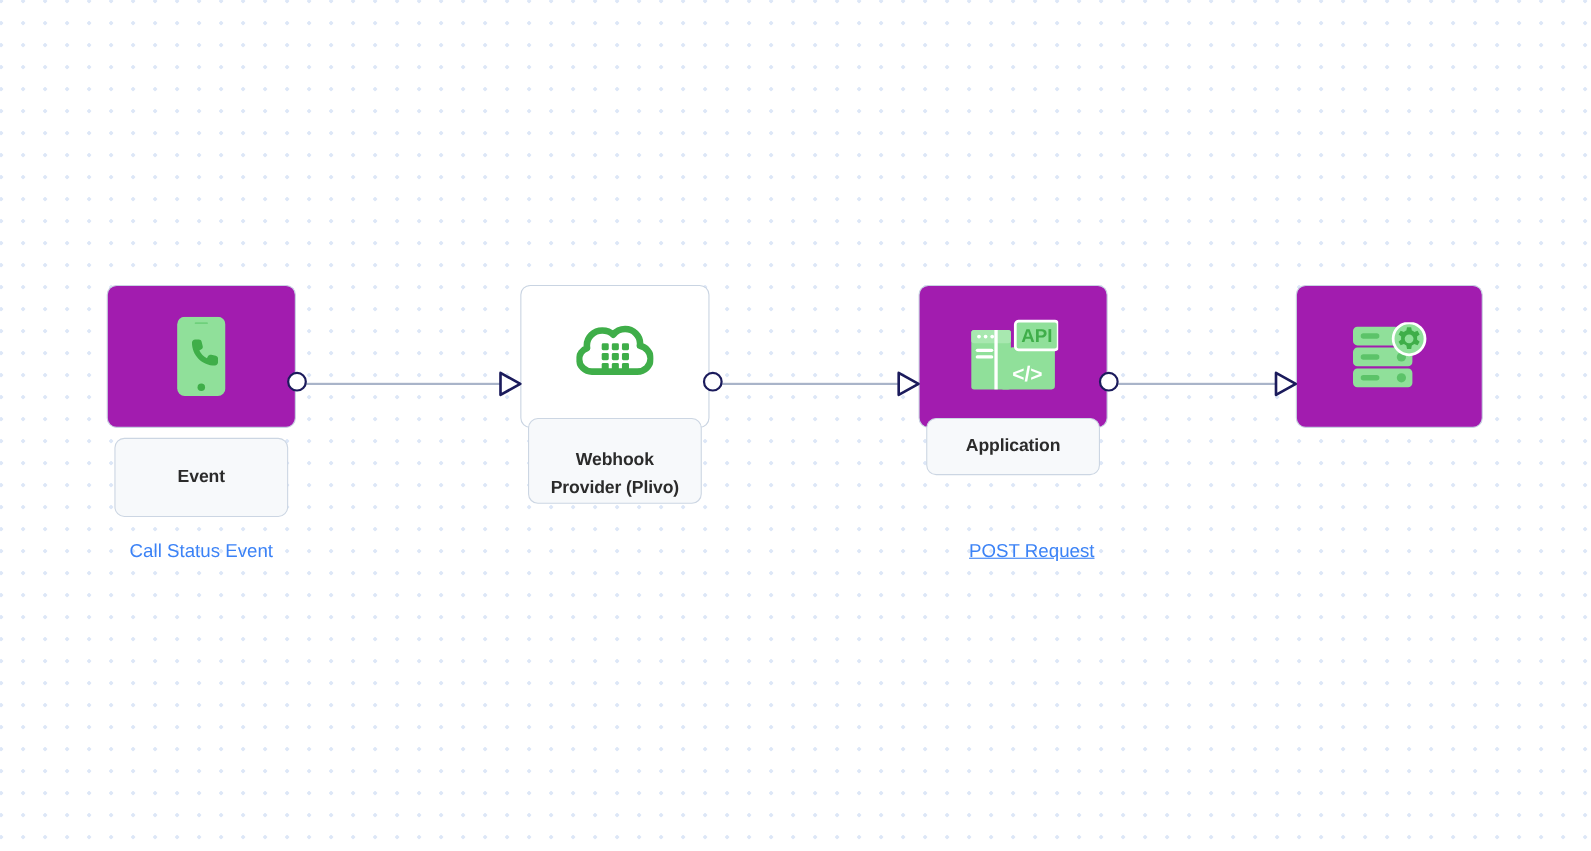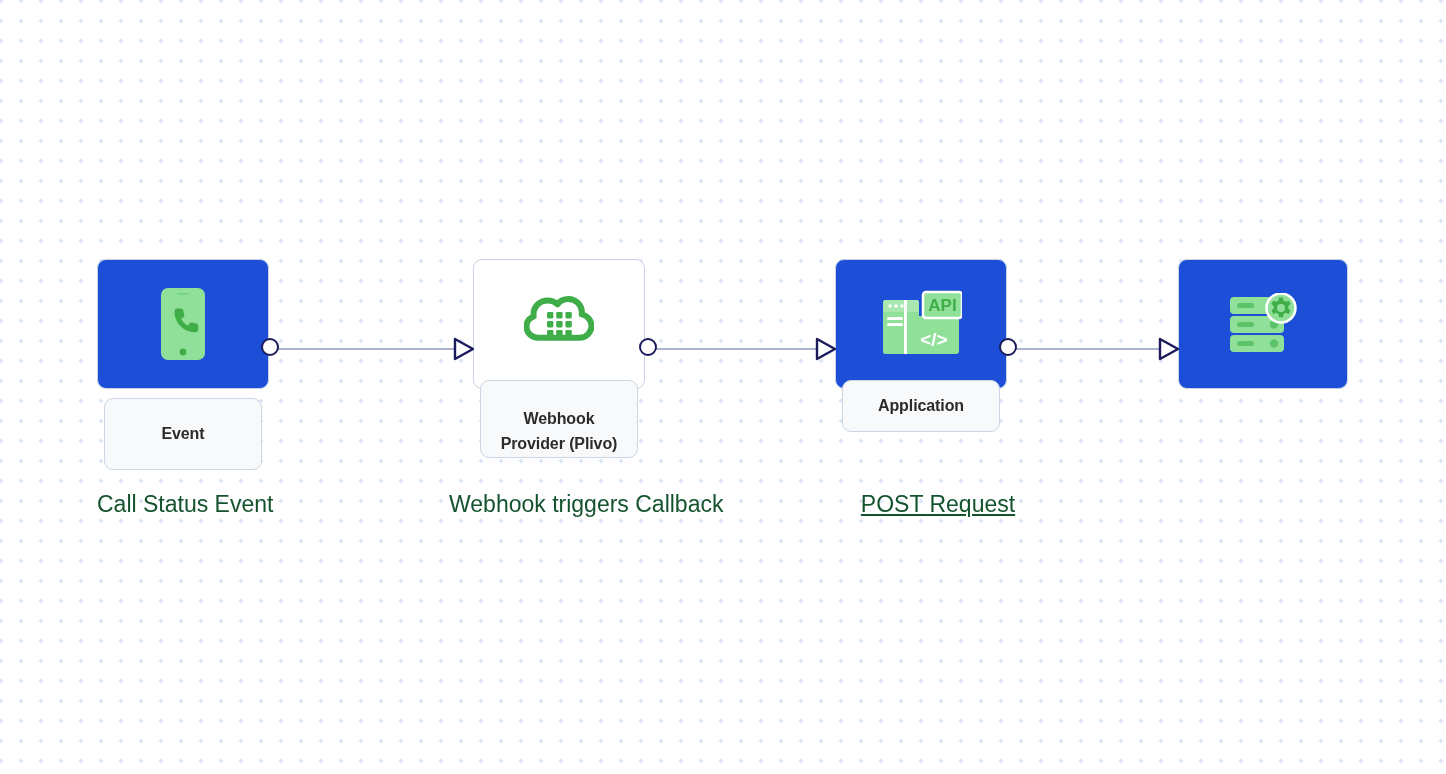--- a/index.html
+++ b/index.html
@@ -29,21 +29,21 @@
     box-sizing: border-box;
   }
   .node-icon-box {
     position: absolute;
     left: 0;
     top: 0;
     width: 100%;
     box-sizing: border-box;
     border: 1px solid #c9d4e2;
     border-radius: 9px;
-    background: #1d4ed8;
+    background: #a21caf;
     display: flex;
     align-items: center;
     justify-content: center;
   }
   .node-icon-box.plain {
     background: #ffffff;
   }
   .node-label-box {
     position: absolute;
     left: 7px;
@@ -61,22 +61,22 @@
     font-size: 16px;
     font-weight: bold;
     color: #2b2b2b;
     line-height: 1.55;
     letter-spacing: -0.1px;
     white-space: pre-line;
   }
   .node-caption {
     position: absolute;
     text-align: center;
-    font-size: 23px;
-    color: #14532d;
+    font-size: 17px;
+    color: #3b82f6;
     line-height: 1.2;
     white-space: nowrap;
   }
 
   
   .connector {
     position: absolute;
     height: 40px;
     pointer-events: none;
   }
@@ -148,21 +148,20 @@
             <rect x="41.4" y="35" width="6.4" height="6.4" rx="1.3"></rect>
           </g>
         </svg>
       </span>
     </div>
     <div class="node-label-box" style="top:121px; height:78px;align-items:flex-end;">
       <span class="node-label">Webhook
 Provider (Plivo)</span>
     </div>
   </div>
-  <div class="node-caption" style="left:449px; top:491px; width:222px;">Webhook triggers Callback</div>
 
   <div class="node" style="left:835px; top:259px; width:172px; height:200px;">
     <div class="node-icon-box" style="height:130px;">
       <span>
         <svg class="icon-svg" width="82" height="68" viewBox="0 0 82 68" aria-hidden="true">
           <rect x="3" y="10" width="36" height="54" rx="2.5" fill="#90e09a"></rect>
           <rect x="3" y="10" width="36" height="12" rx="2.5" fill="#a8e8b0"></rect>
           <circle cx="10" cy="16" r="1.7" fill="#ffffff"></circle>
           <circle cx="16" cy="16" r="1.7" fill="#ffffff"></circle>
           <circle cx="22" cy="16" r="1.7" fill="#ffffff"></circle>

